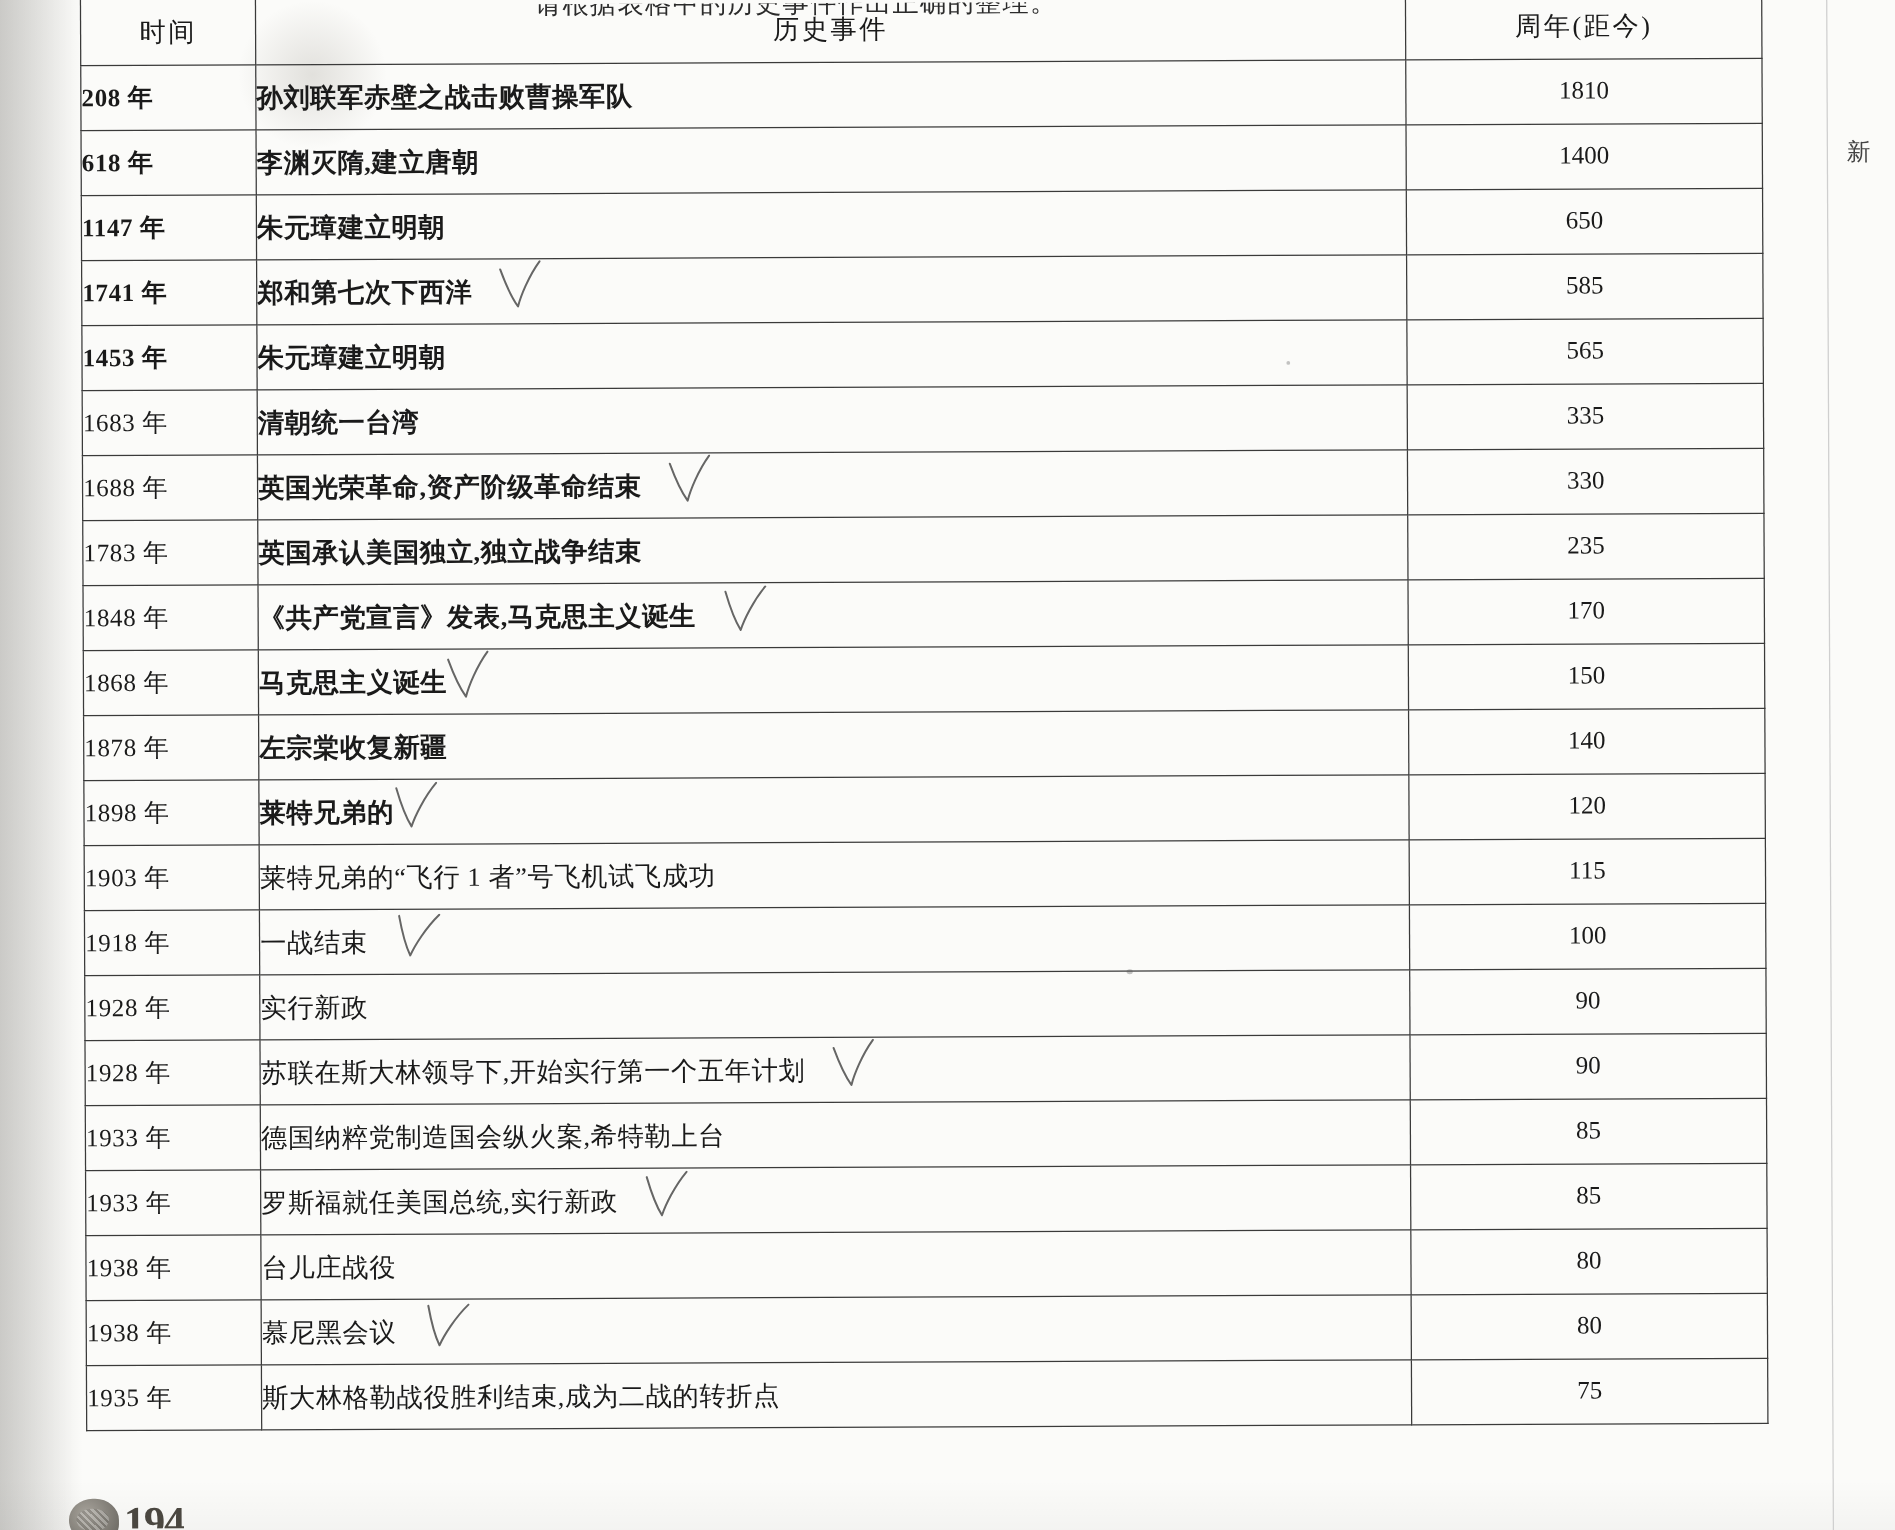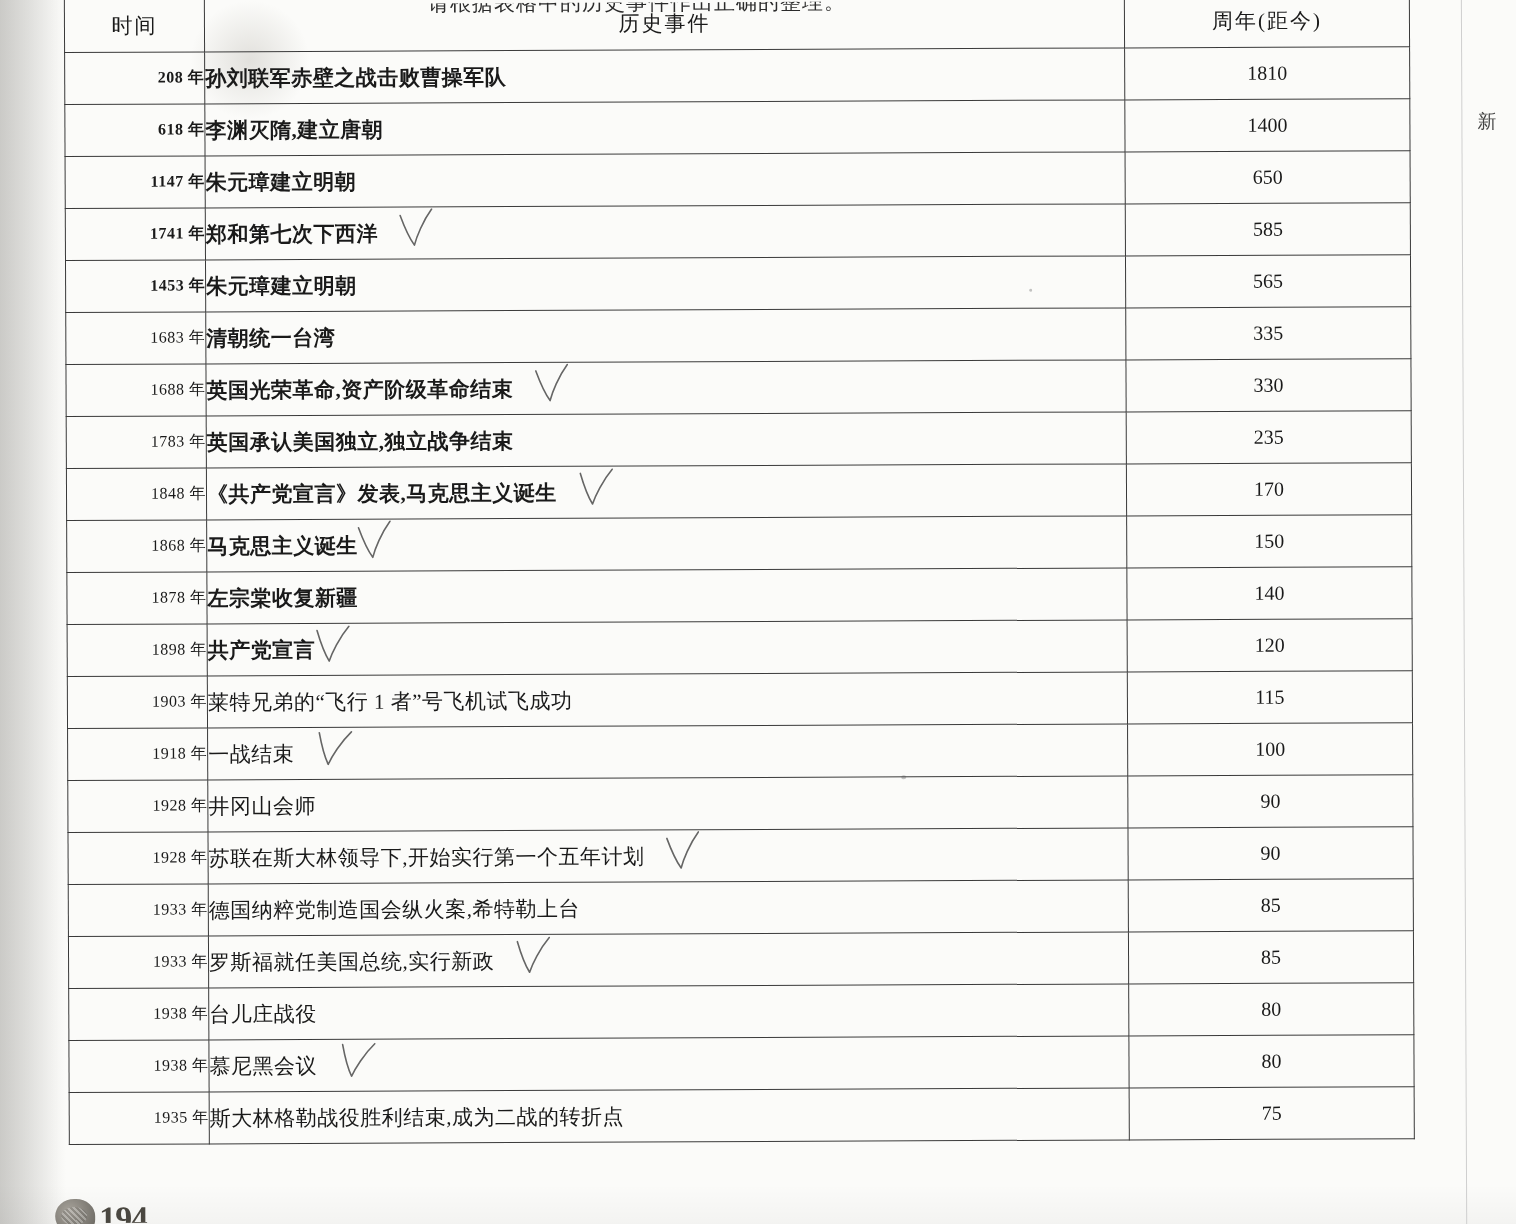--- a/index.html
+++ b/index.html
@@ -130,22 +130,22 @@
     height: 52px;
     font-weight: normal;
     font-size: 21px;
     text-align: center;
     letter-spacing: 2px;
   }
   table.history tbody td {
     height: 51px;
   }
   .td-time {
-    text-align: right;
-    font-size: 16px;
+    text-align: left;
+    font-size: 20px;
     letter-spacing: 0.5px;
     white-space: nowrap;
   }
   .td-event {
     text-align: left;
     padding-left: 12px;
     font-size: 21px;
     letter-spacing: 0.5px;
     position: relative;
   }
@@ -284,21 +284,21 @@
               </span></td>
             <td class="td-anniv">150</td>
           </tr>
           <tr class="semi">
             <td class="td-time">1878 年</td>
             <td class="td-event"><span>左宗棠收复新疆</span></td>
             <td class="td-anniv">140</td>
           </tr>
           <tr class="semi">
             <td class="td-time">1898 年</td>
-            <td class="td-event"><span>共产党宣言</span><span class="check" style="left: 108.104px; transform: rotate(-2deg);">
+            <td class="td-event"><span>莱特兄弟的</span><span class="check" style="left: 108.104px; transform: rotate(-2deg);">
                 <svg width="40" height="42" viewBox="0 0 40 42">
                   <path d="M2 4 C5 16, 9 28, 13 35 C16 27, 24 12, 34 1"></path>
                 </svg>
               </span></td>
             <td class="td-anniv">120</td>
           </tr>
           <tr>
             <td class="td-time">1903 年</td>
             <td class="td-event"><span>莱特兄弟的“飞行 1 者”号飞机试飞成功</span></td>
             <td class="td-anniv">115</td>
@@ -307,21 +307,21 @@
             <td class="td-time">1918 年</td>
             <td class="td-event"><span>一战结束</span><span class="check" style="left: 108.104px; transform: rotate(4deg);">
                 <svg width="40" height="42" viewBox="0 0 40 42">
                   <path d="M2 4 C5 16, 9 28, 13 35 C16 27, 24 12, 34 1"></path>
                 </svg>
               </span></td>
             <td class="td-anniv">100</td>
           </tr>
           <tr>
             <td class="td-time">1928 年</td>
-            <td class="td-event"><span>井冈山会师</span></td>
+            <td class="td-event"><span>实行新政</span></td>
             <td class="td-anniv">90</td>
           </tr>
           <tr>
             <td class="td-time">1928 年</td>
             <td class="td-event"><span>苏联在斯大林领导下,开始实行第一个五年计划</span><span class="check" style="left: 457.851px; transform: rotate(-6deg);">
                 <svg width="40" height="42" viewBox="0 0 40 42">
                   <path d="M2 4 C5 16, 9 28, 13 35 C16 27, 24 12, 34 1"></path>
                 </svg>
               </span></td>
             <td class="td-anniv">90</td>

